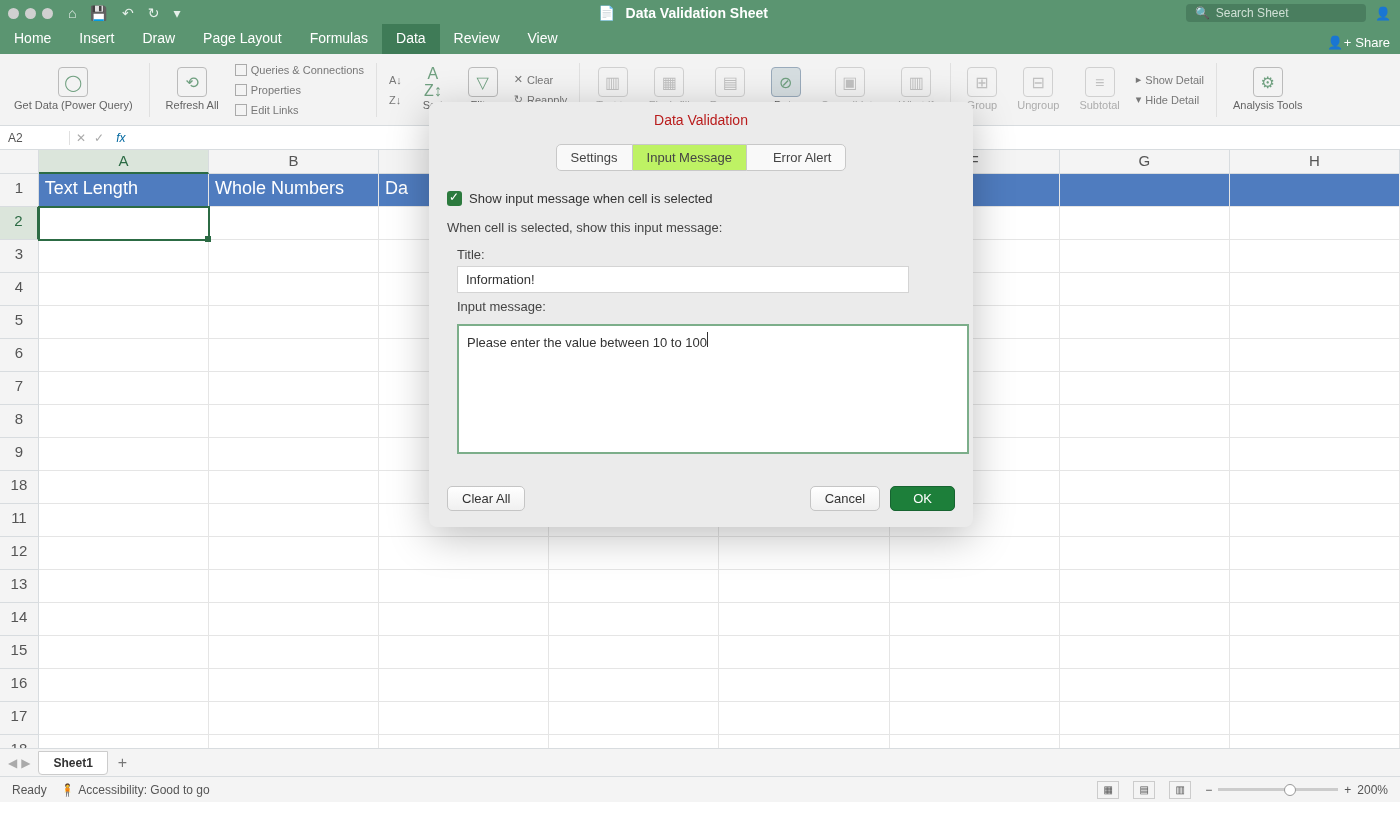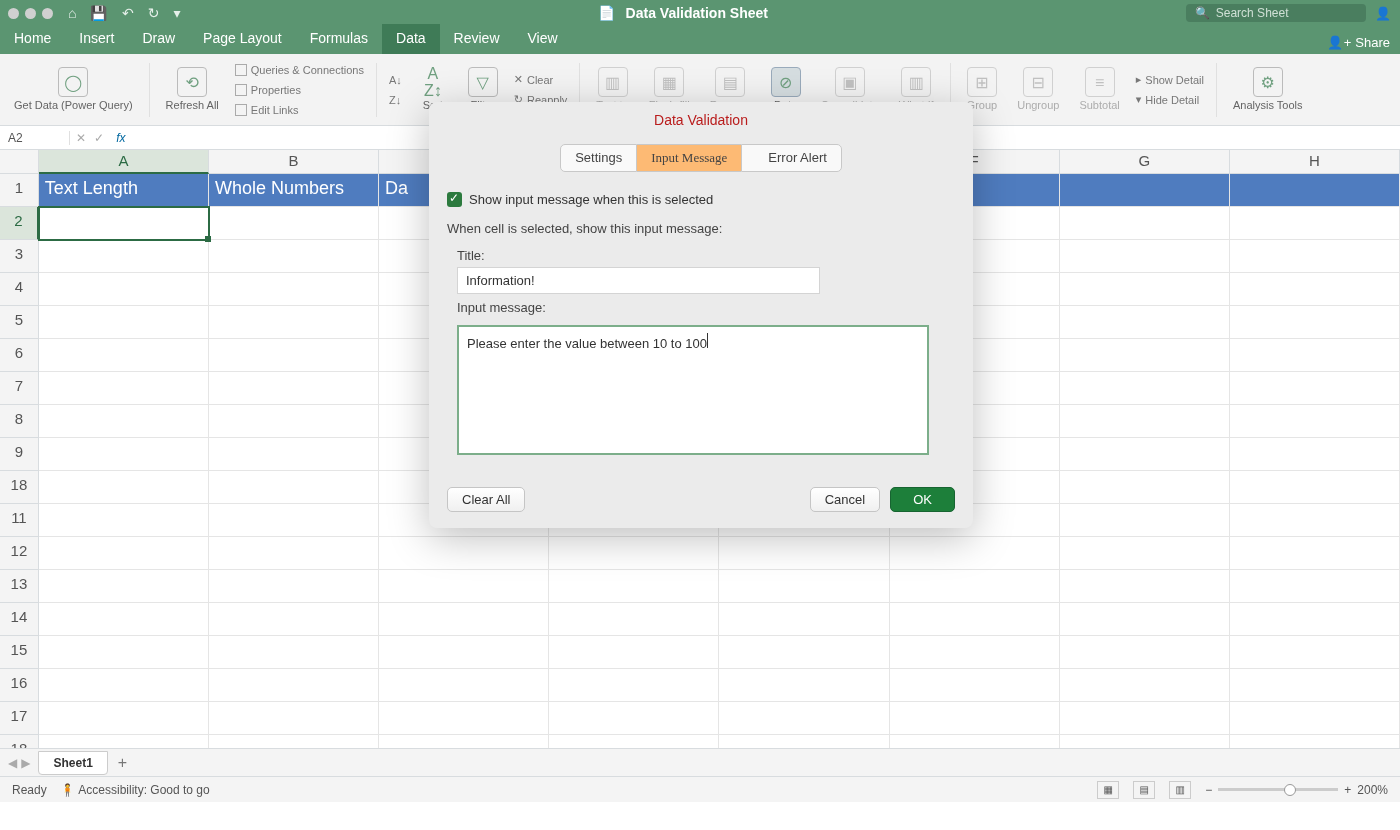--- a/index.html
+++ b/index.html
@@ -56,28 +56,28 @@
 .zoom .tr::after{content:"";position:absolute;left:55%;top:-4px;width:10px;height:10px;background:#fff;border:1px solid #999;border-radius:50%;}
 
 .dialog{position:absolute;left:429px;top:102px;width:544px;background:#ebebeb;border-radius:8px;box-shadow:0 10px 40px rgba(0,0,0,0.25);z-index:100;font-size:13px;}
 .dlg-title{text-align:center;padding:10px;font-weight:400;color:#b91c1c;font-size:14px;}
 .dlg-body{padding:6px 18px 14px;}
 .seg{display:flex;justify-content:center;margin-bottom:18px;}
 .seg .s{padding:5px 14px;background:#f9f9f9;border:1px solid #c8c8c8;font-size:13px;color:#444;}
 .seg .s.l{border-radius:5px 0 0 5px;}
 .seg .s.r{border-radius:0 5px 5px 0;padding-left:26px;}
 .seg .s.m{border-left:0;border-right:0;}
-.seg .s.act{background:#fdba74;font-family:Liberation Serif, serif;}
+.seg .s.act{background:#bef264;}
 .chk{display:flex;align-items:center;gap:7px;padding:2px 0 10px 0;}
 .chk .box{width:15px;height:15px;background:#2c7a3e;border-radius:3px;position:relative;}
 .chk .box::after{content:"✓";color:#fff;position:absolute;left:2px;top:-1px;font-size:12px;}
 .lbl{color:#444;padding:4px 0 6px 0;}
 .sublbl{color:#444;padding:6px 0 4px 10px;}
-.txt-in{width:363px;margin-left:10px;background:#fff;border:1px solid #d4d4d4;padding:5px 8px;font-size:13px;}
-.txt-area{width:472px;height:130px;margin:6px 10px;background:#fff;border:2px solid #7cae8a;padding:6px 8px;font-size:13px;position:relative;}
+.txt-in{width:452px;margin-left:10px;background:#fff;border:1px solid #d4d4d4;padding:5px 8px;font-size:13px;}
+.txt-area{width:512px;height:130px;margin:6px 10px;background:#fff;border:2px solid #7cae8a;padding:6px 8px;font-size:13px;position:relative;}
 .txt-area .cursor{display:inline-block;width:1px;height:15px;border-right:1px solid #333;}
 .dlg-foot{display:flex;padding:12px 18px 16px;align-items:flex-end;}
 .btn{padding:4px 14px;border-radius:5px;font-size:13px;border:1px solid #c5c5c5;background:linear-gradient(#fff,#f0f0f0);color:#333;cursor:pointer;}
 .btn.ok{background:#1d7f3a;border-color:#176431;color:#fff;padding:4px 22px;}
 .dlg-foot .sp{flex:1;}
 </style>
 </head>
 <body>
 
 <div class="titlebar">
@@ -471,21 +471,21 @@
 <div class="dialog">
   <div class="dlg-title">Data Validation</div>
   <div class="dlg-body">
     <div class="seg">
       <div class="s l">Settings</div>
       <div class="s m act">Input Message</div>
       <div class="s r">Error Alert</div>
     </div>
     <div class="chk">
       <div class="box"></div>
-      <span>Show input message when this is selected</span>
+      <span>Show input message when cell is selected</span>
     </div>
     <div class="lbl">When cell is selected, show this input message:</div>
     <div class="sublbl">Title:</div>
     <div class="txt-in">Information!</div>
     <div class="sublbl">Input message:</div>
     <div class="txt-area"><span>Please enter the value between 10 to 100</span><span class="cursor"></span></div>
   </div>
   <div class="dlg-foot">
     <div class="btn">Clear All</div>
     <div class="sp"></div>

